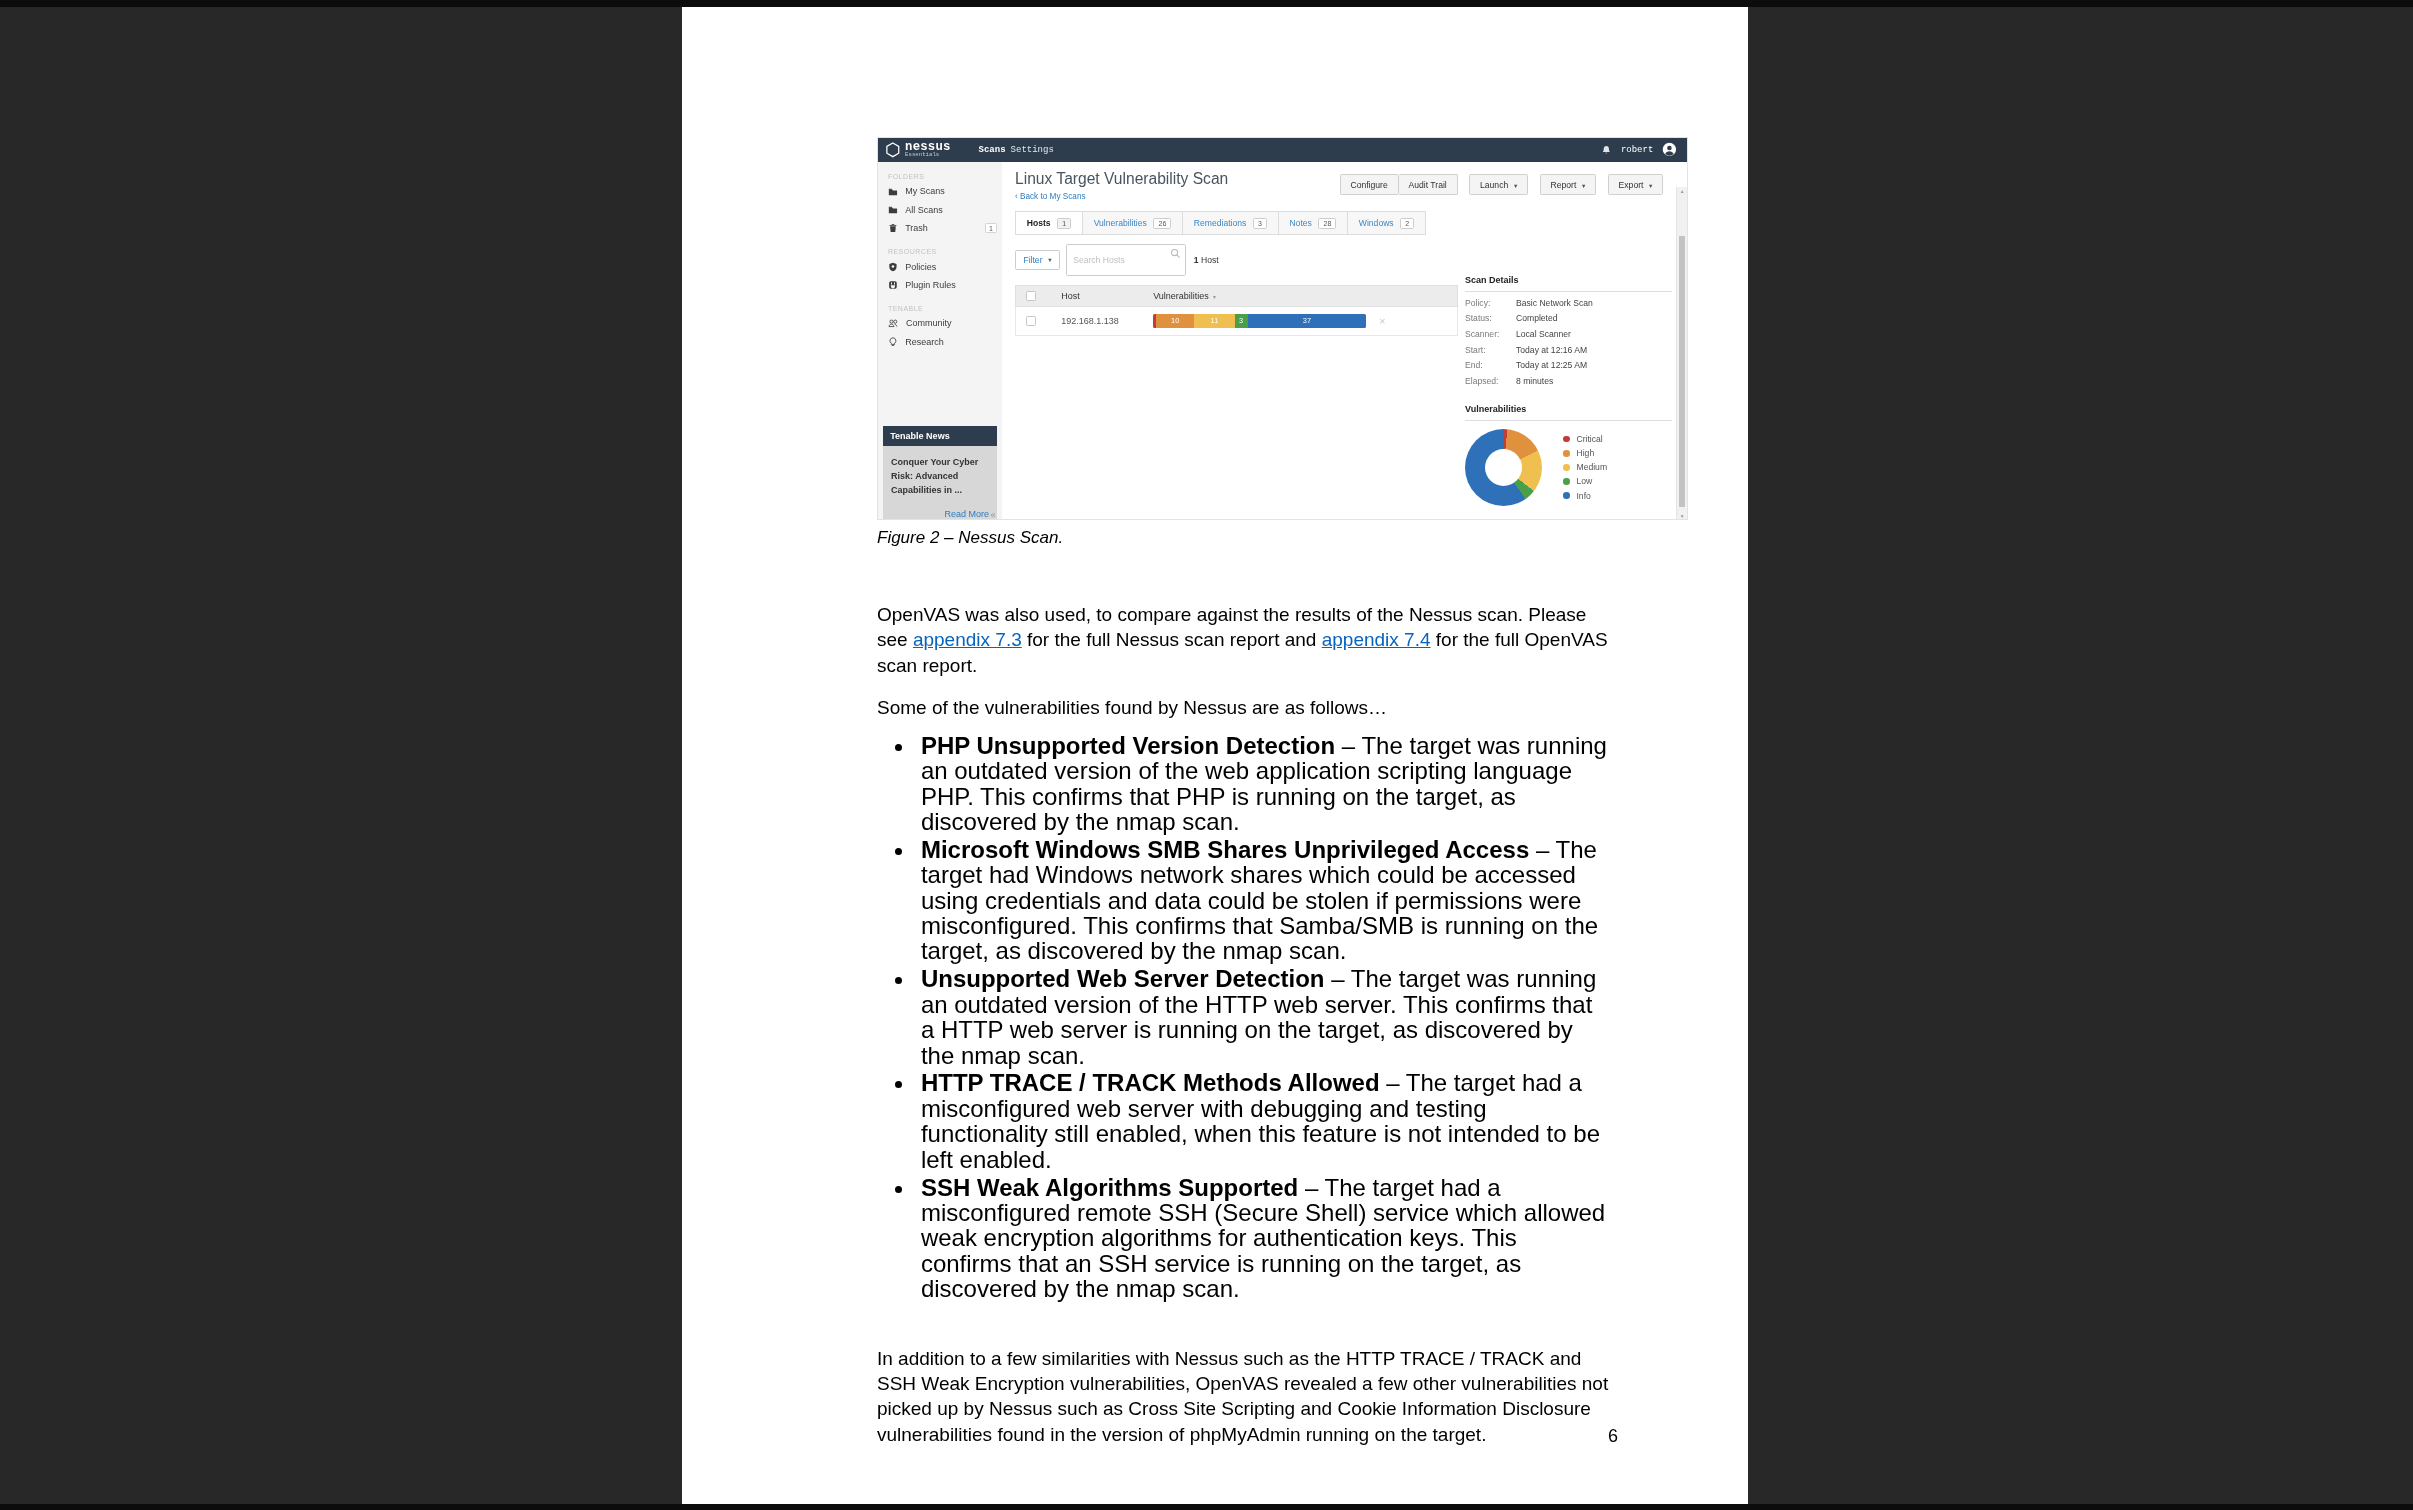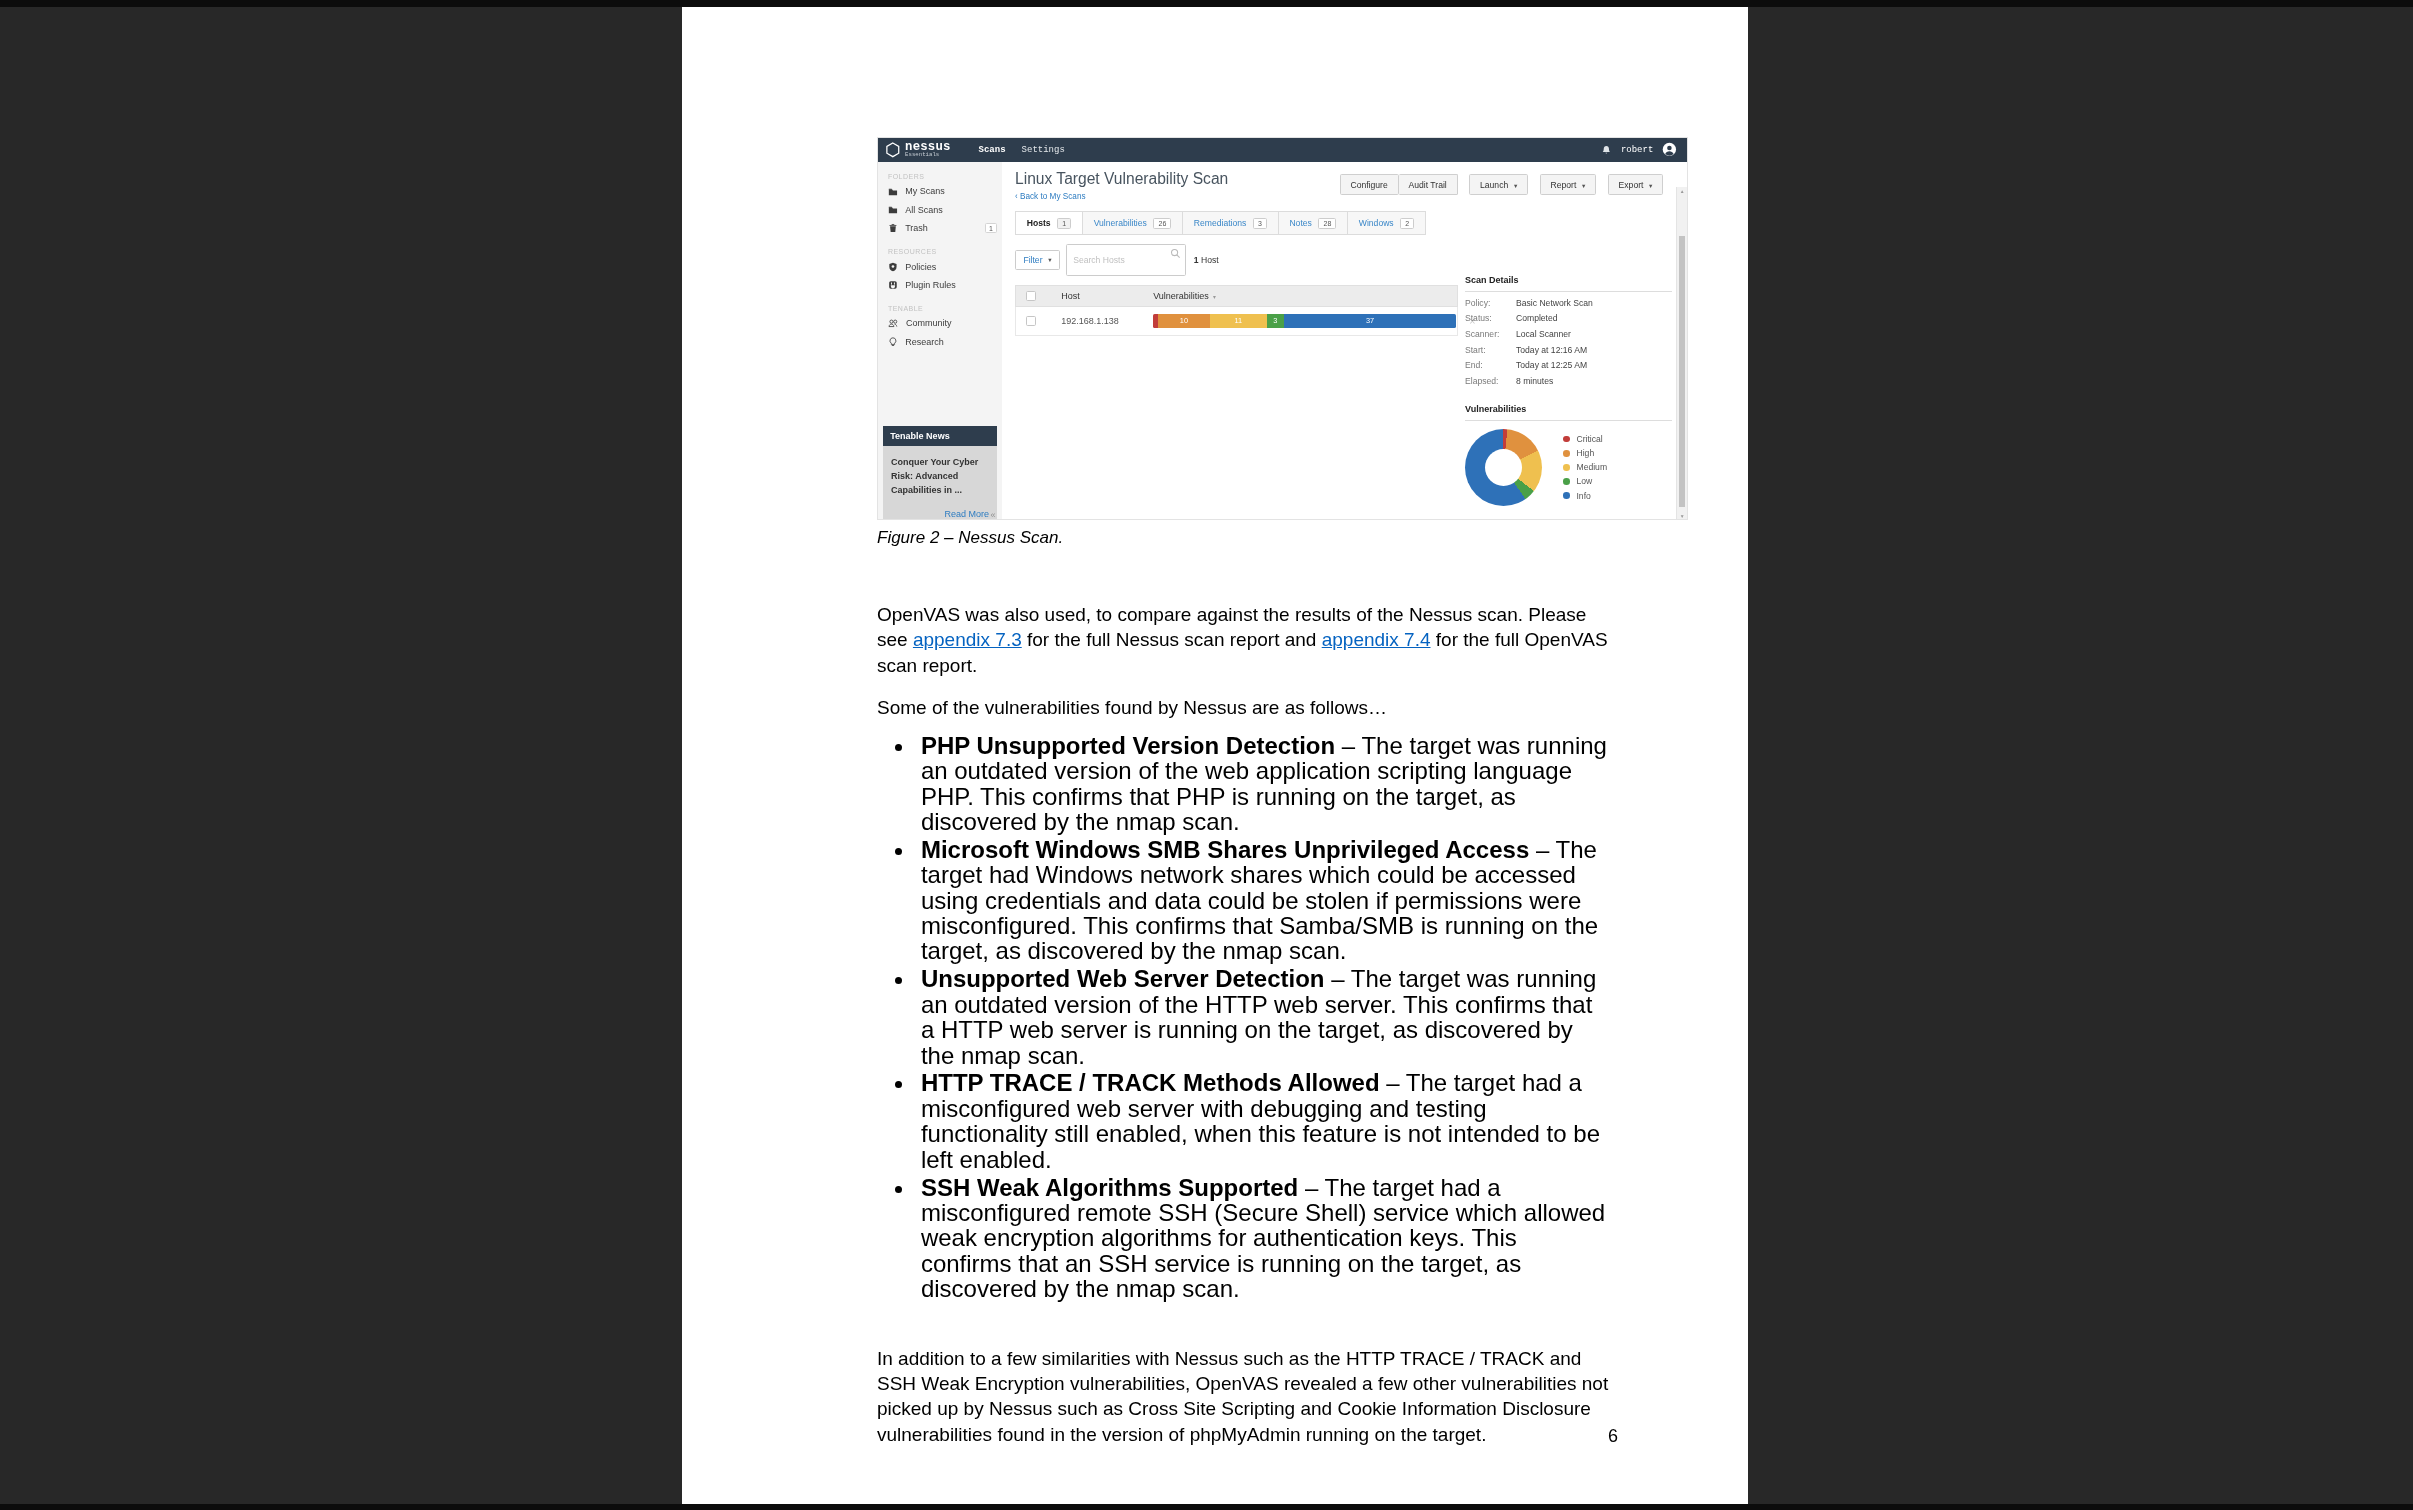--- a/index.html
+++ b/index.html
@@ -12,21 +12,21 @@
   .page { position:absolute; left:682px; top:6.6px; width:1066px; height:1497px; background:#ffffff; }
   .doc-content { position:absolute; left:195px; top:130px; width:749px; color:#000; }
 
   
   .shot { position:relative; width:811px; height:383px; background:#fff; border:0.8px solid #e3e3e3;
           font-family:"Liberation Sans", sans-serif; overflow:hidden; }
   .nv-navbar { height:24.6px; background:#2e3d4d; display:flex; align-items:center; padding:0 9.9px 0 6.6px; color:#fff;font-family:Liberation Mono, monospace; }
   .nv-brand { display:flex; align-items:center; gap:4.9px; }
   .nv-brand-name { font-size:12.3px; font-weight:bold; letter-spacing:0.2px; line-height:10.7px; }
   .nv-brand-sub { font-size:5.7px; color:#c7ced4; line-height:5.7px; }
-  .nv-menu { margin-left:28px; display:flex; gap:16px; font-size:9px; }
+  .nv-menu { margin-left:28px; display:flex; gap:5px; font-size:9px; }
   .nv-menu .m0 { font-weight:bold; }
   .nv-menu .m1 { color:#e4e8eb; }
   .nv-right { margin-left:auto; display:flex; align-items:center; gap:9px; font-size:9px; }
 
   .nv-body { position:relative; display:flex; height:359px; }
   .nv-sidebar { flex:none; width:124px; background:#f4f4f4; position:relative; color:#3c3c3c; }
   .nv-side-label { font-size:7px; color:#c2c2c2; letter-spacing:0.5px; margin:10.7px 0 2.5px 9.9px; }
   .nv-item { display:flex; align-items:center; gap:7.4px; padding:4.1px 4.9px 4.1px 9.9px; font-size:9px; cursor:pointer; }
   .nv-item svg { flex:none; }
   .nv-badge { margin-left:auto; background:#fff; border:0.8px solid #d4d4d4; border-radius:1.6px;
@@ -68,21 +68,21 @@
   .host-count { font-size:8.6px; color:#333; margin-left:8.2px; }
   .host-count b { margin-right:2.5px; }
 
   .nv-table { width:443px; margin-top:9px; font-size:9px; }
   .t-head { display:flex; align-items:center; height:22px; background:#ececec; border:0.8px solid #e0e0e0;
             color:#333; }
   .t-row { display:flex; align-items:center; height:29px; background:#fff; border:0.8px solid #e8e8e8;
            border-top:0; color:#555; cursor:pointer; }
   .cb { width:9.9px; height:9.9px; border:0.8px solid #c6c6c6; border-radius:1.6px; background:#fff; margin:0 25.4px 0 9.9px; flex:none; cursor:pointer; }
   .col-host { width:92px; flex:none; }
-  .sev-bar { display:flex; width:303px; height:14px; border-radius:1.6px; overflow:hidden; flex:none; }
+  .sev-bar { display:flex; width:213px; height:14px; border-radius:1.6px; overflow:hidden; flex:none; }
   .sev-bar .seg { color:#fff; font-size:7.4px; line-height:14px; text-align:center; overflow:hidden; }
   .row-x { margin-left:13px; color:#c9c9c9; font-size:10.7px; cursor:pointer; }
   .sort-ic { font-size:5.7px; color:#999; margin-left:4.1px; }
 
   .nv-panel { position:absolute; left:463px; top:113px; width:207px; font-size:8.6px; }
   .panel-title { font-size:9px; font-weight:bold; color:#222; padding-bottom:5.7px; border-bottom:0.8px solid #ddd; }
   .kv { display:flex; margin-top:5.7px; }
   .kv .k { width:51px; color:#7a7a7a; flex:none; }
   .kv .v { color:#444; }
   .panel-vulns { margin-top:18px; }

